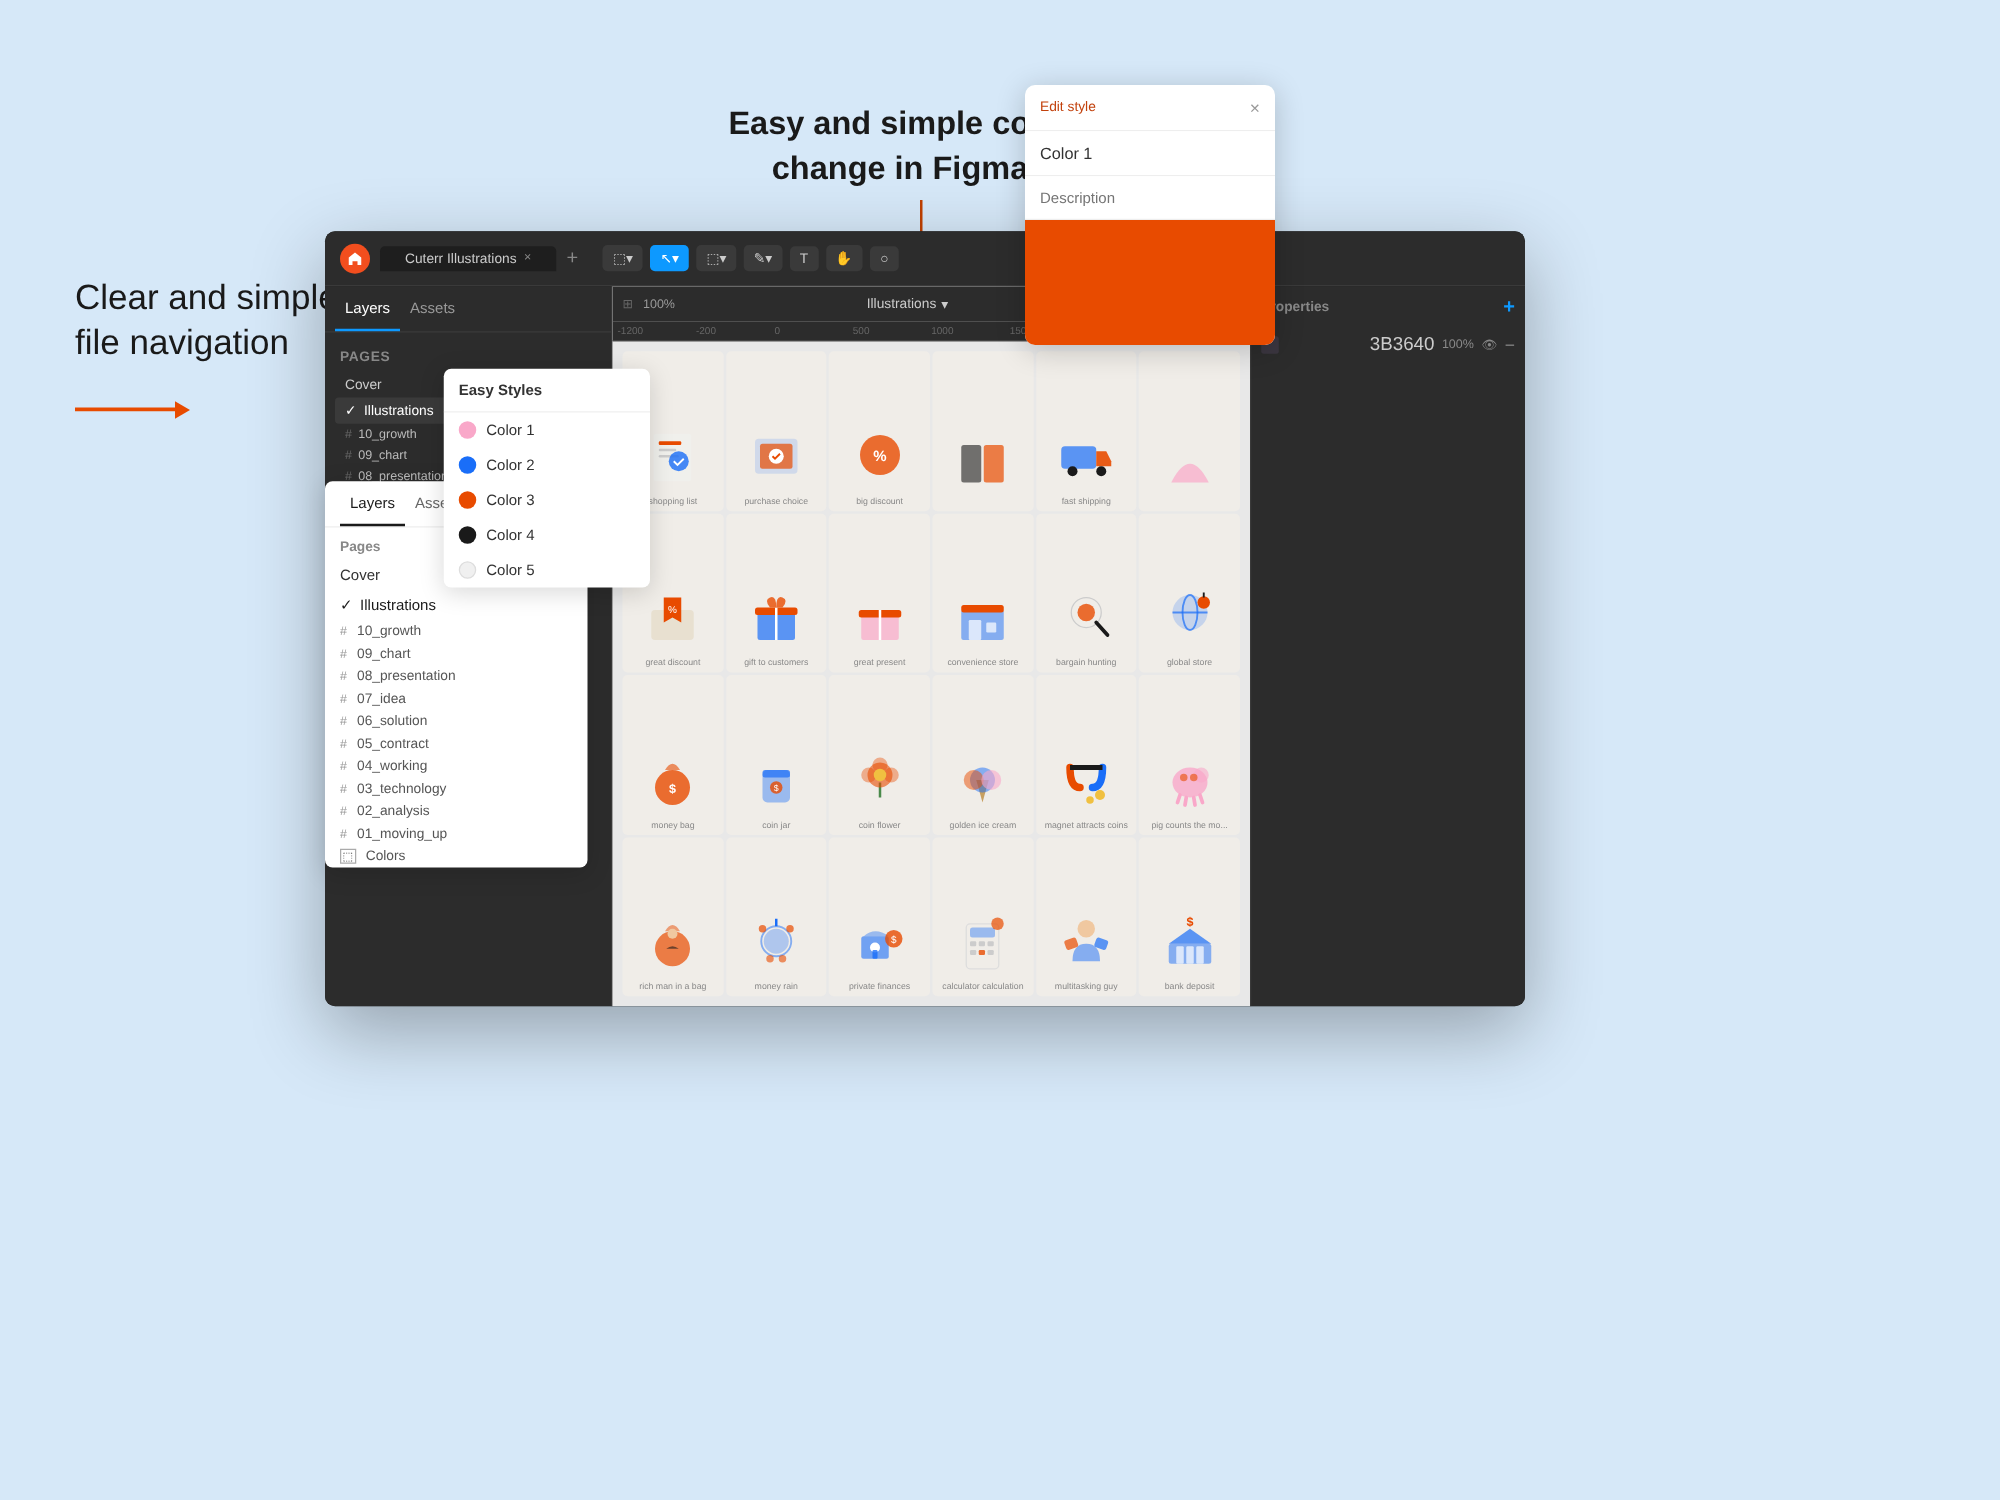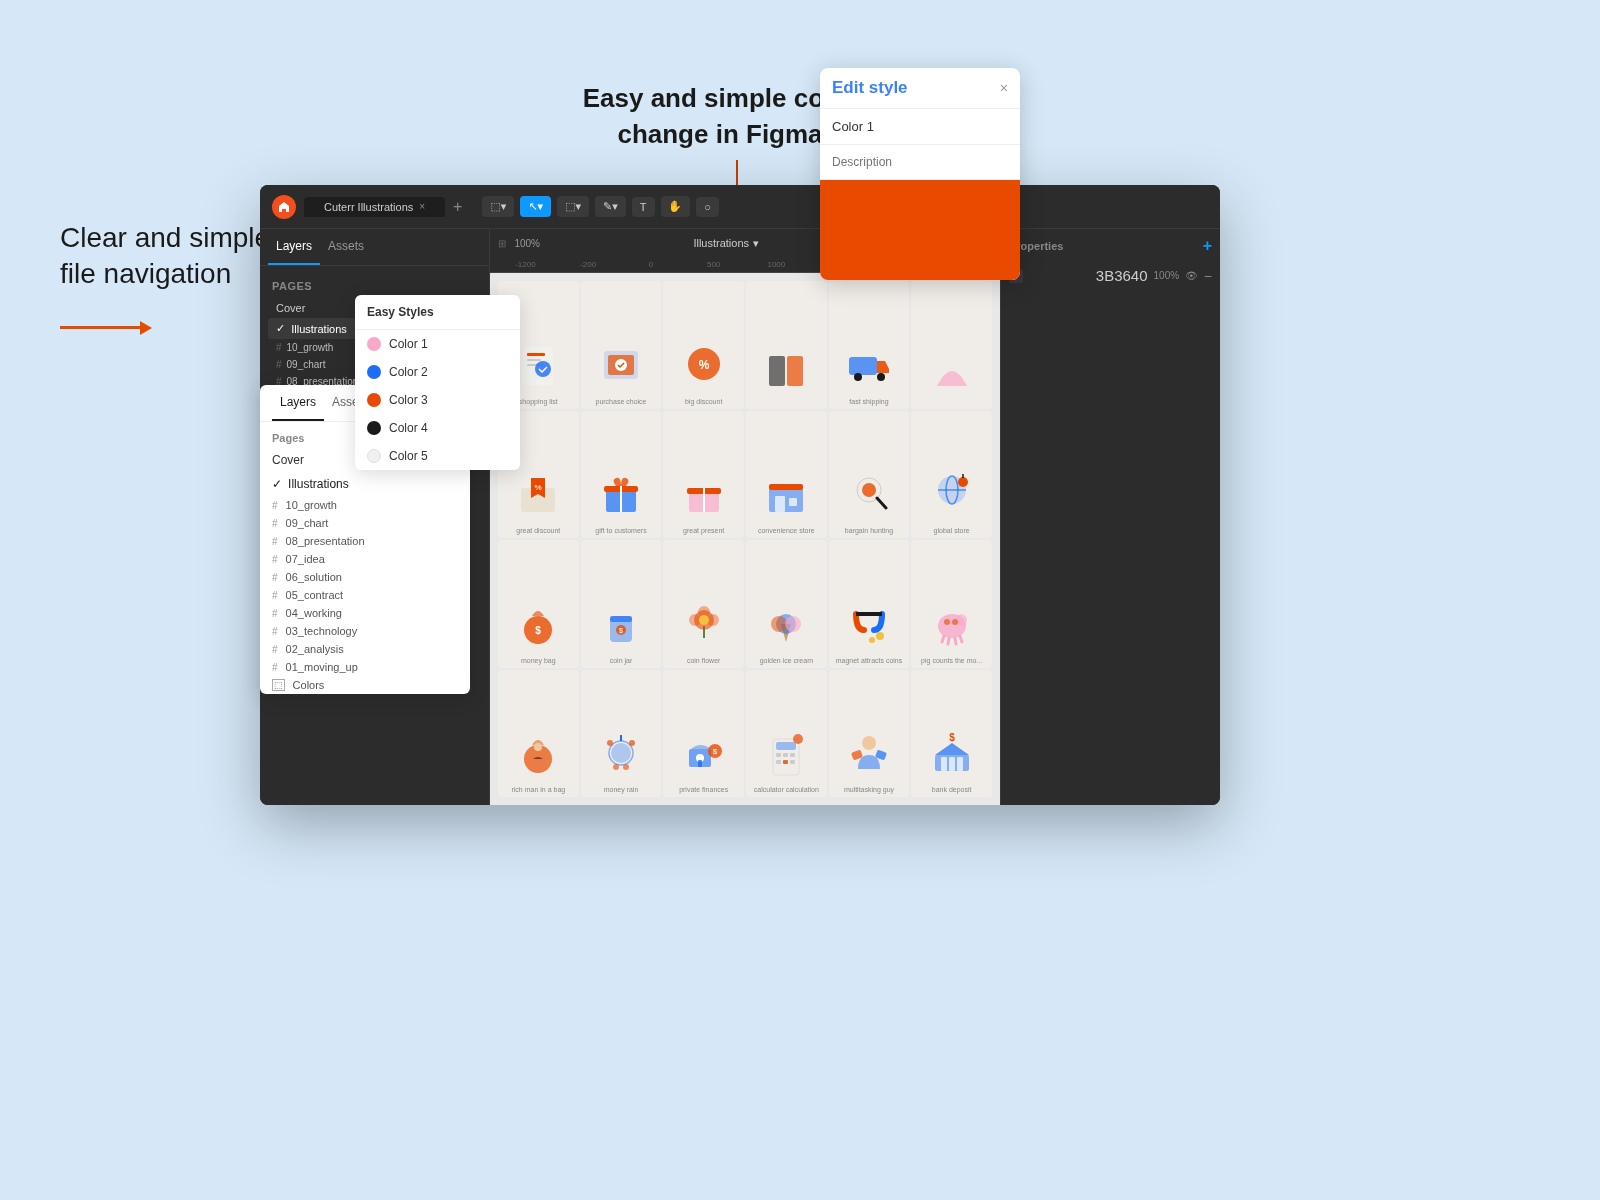--- a/index.html
+++ b/index.html
@@ -270,21 +270,20 @@
     }
     .ruler-marks {
       display: flex;
       gap: 0;
       flex: 1;
     }
     .ruler-mark {
       color: #666;
       font-size: 8px;
       flex: 1;
-      text-align: center;
     }
     .canvas-content {
       position: absolute;
       top: 44px;
       left: 0;
       right: 0;
       bottom: 0;
       background: #e8e8e8;
       display: grid;
       grid-template-columns: repeat(6, 1fr);
@@ -472,23 +471,23 @@
       z-index: 30;
     }
     .esp-header {
       display: flex;
       justify-content: space-between;
       align-items: center;
       padding: 10px 12px;
       border-bottom: 1px solid #eee;
     }
     .esp-title {
-      font-size: 17px;
-      font-weight: 700;
-      color: #3b82f6;
+      font-size: 11px;
+      font-weight: 400;
+      color: #c2410c;
     }
     .esp-close {
       color: #999;
       cursor: pointer;
       font-size: 14px;
     }
     .esp-input {
       width: 100%;
       border: none;
       outline: none;

